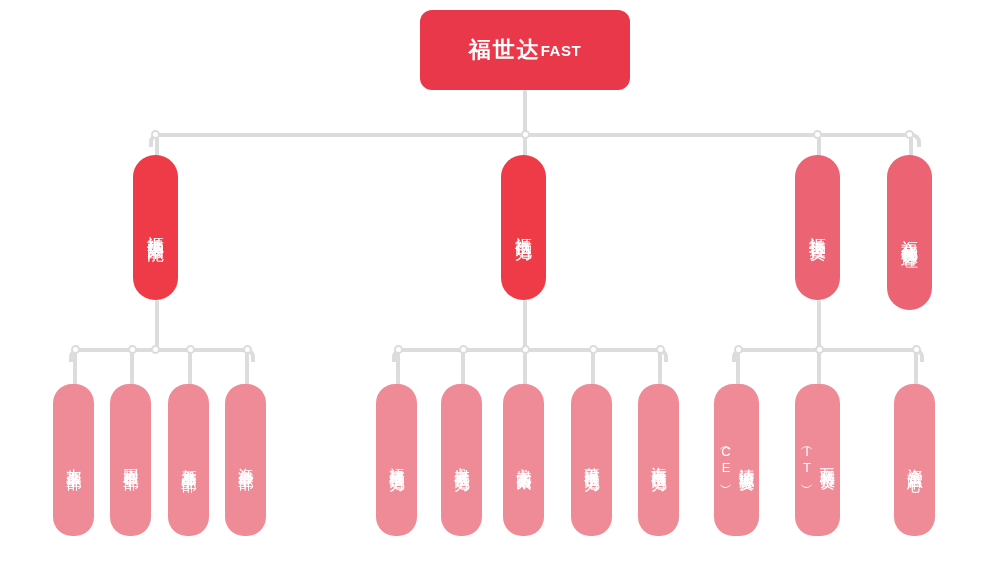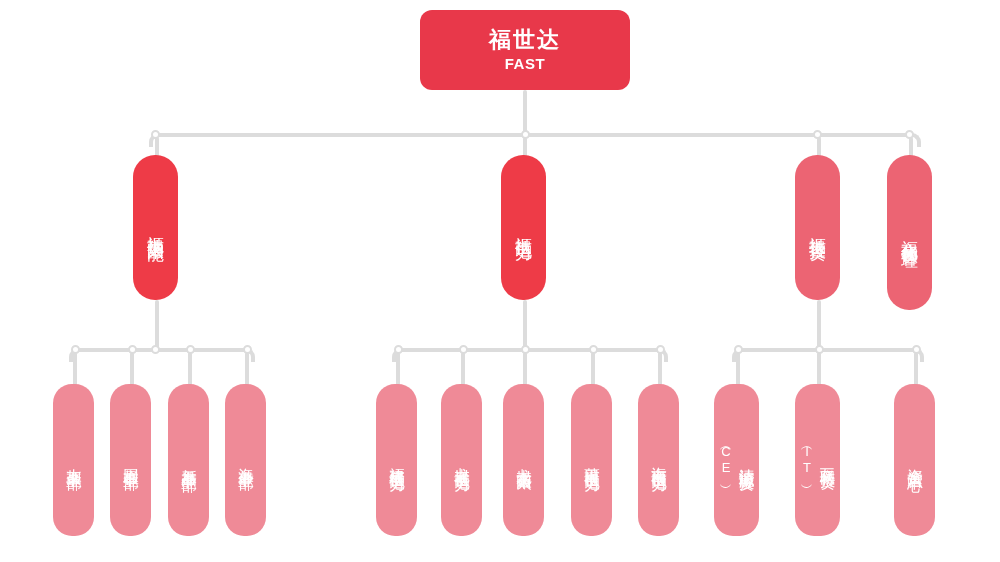--- a/index.html
+++ b/index.html
@@ -65,21 +65,21 @@
     box-sizing: border-box;
     display: flex;
     align-items: center;
     justify-content: center;
     color: #ffffff;
     z-index: 5;
   }
 
   .node-root {
     border-radius: 12px;
-    flex-direction: column;
+    flex-direction: row;
     line-height: 1.25;
   }
   .root-cn {
     font-size: 22px;
     font-weight: 600;
     letter-spacing: 2px;
   }
   .root-en {
     font-size: 15px;
     font-weight: bold;

